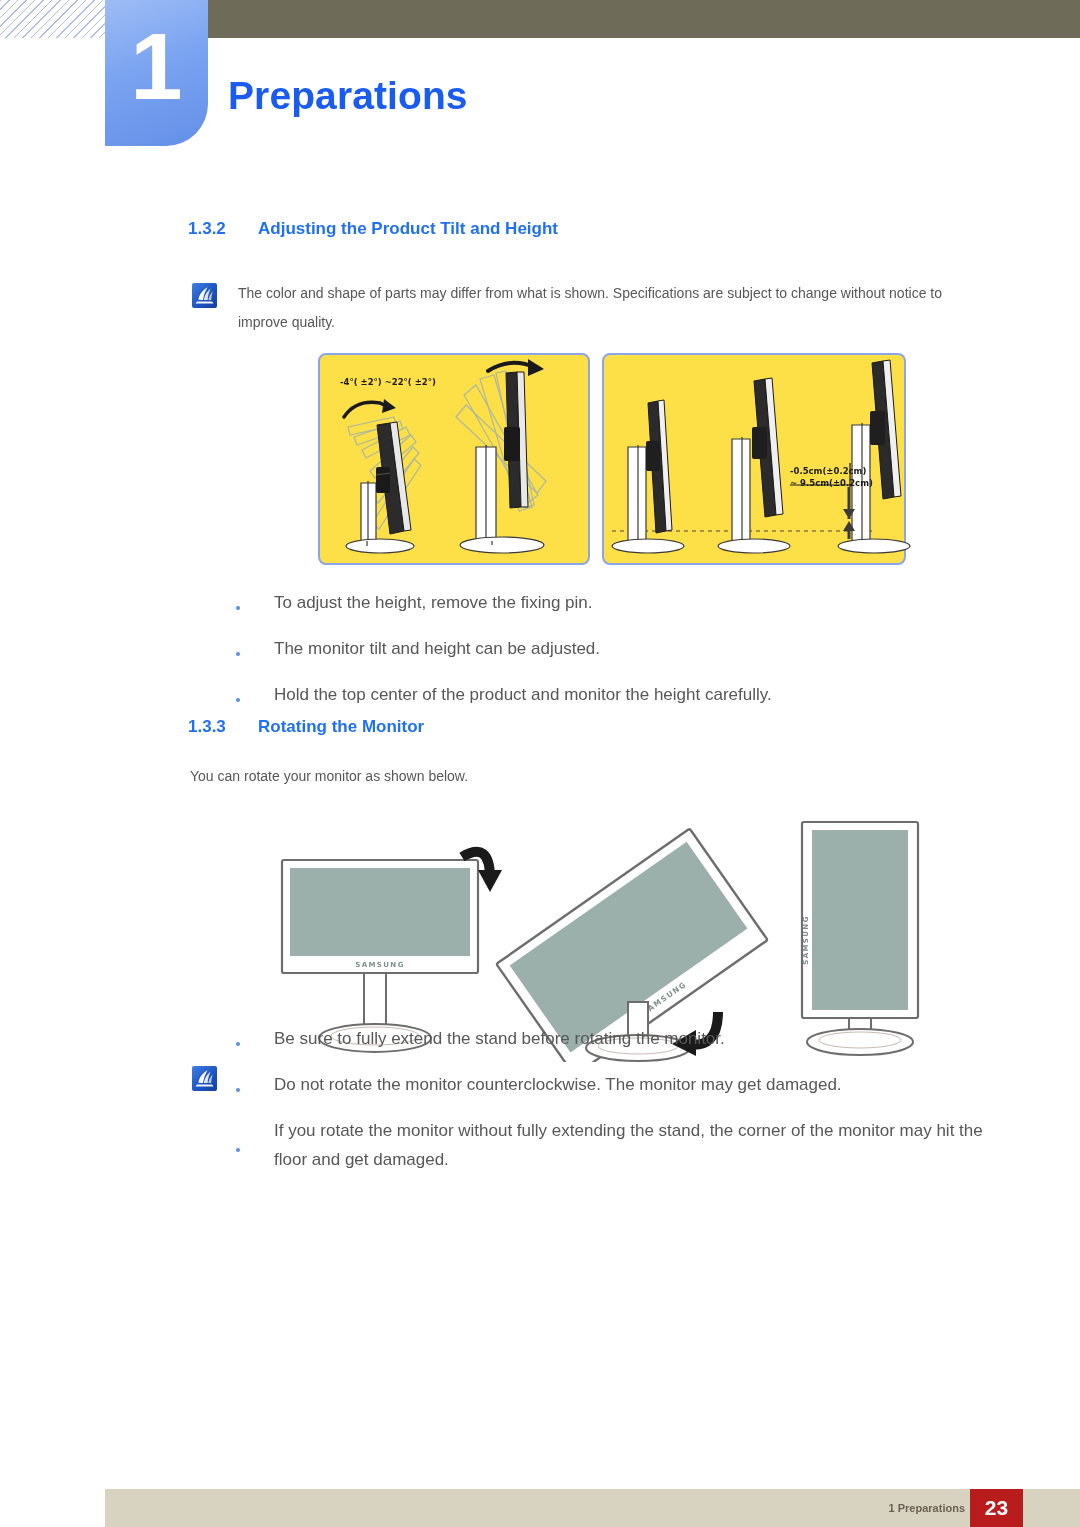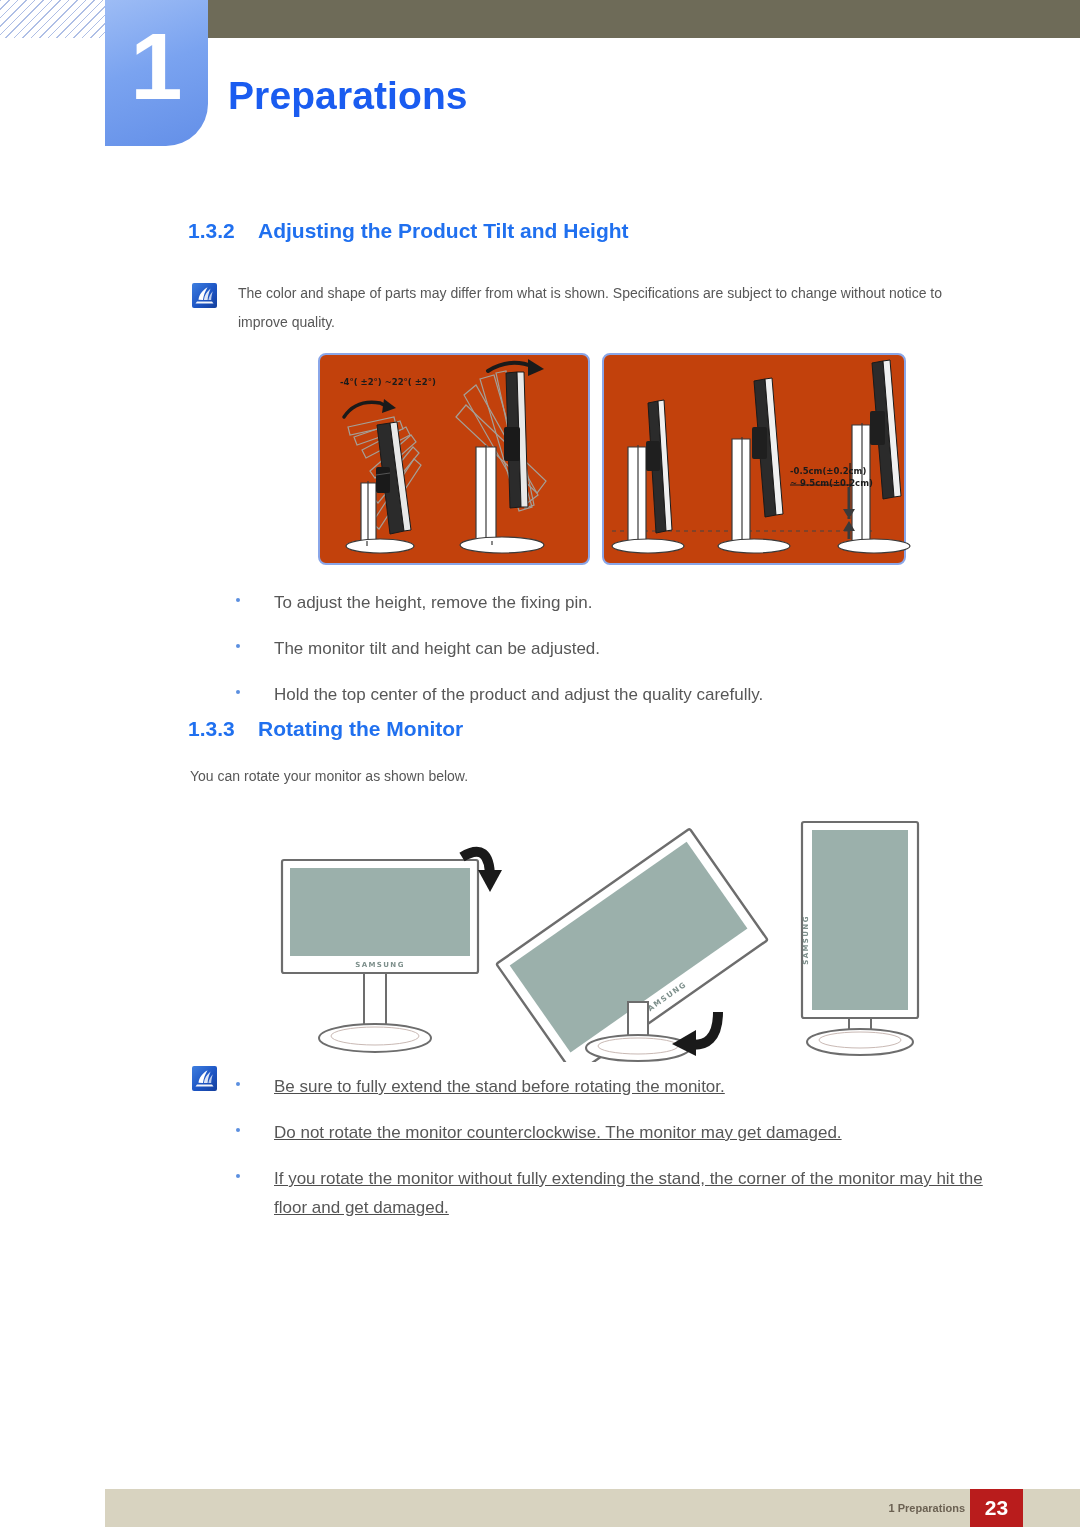--- a/index.html
+++ b/index.html
@@ -44,21 +44,21 @@
     position: absolute; left: 228px; top: 38px;
     font-size: 39px; font-weight: bold; color: #1a5cf0;
     letter-spacing: .1px;
     white-space: nowrap;
     margin-top: 36px;
   }
 
   
   .h2 {
     position: absolute;
-    font-size: 21px; font-weight: bold; color: #2070ef;
+    font-size: 17px; font-weight: bold; color: #2070ef;
     white-space: nowrap;
   }
   .h2 .num { display: inline-block; width: 70px; }
 
   .para {
     position: absolute;
     font-size: 14px; line-height: 29px; color: #575757;
   }
 
   
@@ -69,40 +69,41 @@
     border-radius: 2px;
     overflow: hidden;
   }
   .note-icon svg { display: block; }
 
   .bullets { position: absolute; }
   .bullet-row {
     position: relative;
     display: flex;
     margin-bottom: 17px;
+    align-items: center;
   }
   .bullet-dot {
     flex: 0 0 auto;
     width: 42px;
     padding-top: 10px;
   }
   .bullet-dot i {
     display: block; width: 4px; height: 4px; border-radius: 50%;
     background: #5b8fe0; margin-left: 4px;
   }
   .bullet-text {
     font-size: 17px; line-height: 29px; color: #575757;
   }
 
   
   .panel {
     position: absolute;
     border: 2px solid #8aa6e8;
     border-radius: 8px;
-    background: #c2410c;
+    background: #fde047;
     box-sizing: border-box;
   }
   .panel svg, .figure svg { display: block; }
   .figure { position: absolute; }
 
   .dim-label {
     position: absolute;
     font-size: 8.5px; font-weight: bold; color: #1b1b1b;
     white-space: nowrap;
     font-family: "DejaVu Sans", sans-serif;
@@ -274,21 +275,21 @@
   <div class="bullet-row">
     <span class="bullet-dot">
         <i></i>
       </span>
     <span class="bullet-text">The monitor tilt and height can be adjusted.</span>
   </div>
   <div class="bullet-row">
     <span class="bullet-dot">
         <i></i>
       </span>
-    <span class="bullet-text">Hold the top center of the product and adjust the quality carefully.</span>
+    <span class="bullet-text">Hold the top center of the product and monitor the height carefully.</span>
   </div>
 </div>
 
 <div class="h2" style="left:188px; top:717px;">
   <span class="num">1.3.3</span><span>Rotating the Monitor</span>
 </div>
 <div class="para" style="left:190px; top:762px; width:760px;">You can rotate your monitor as shown below.</div>
 
 <div class="figure" style="left:272px; top:812px;">
   <svg width="660" height="250" viewBox="0 0 660 250">
@@ -334,21 +335,21 @@
 </div>
 
 <div class="note-icon" style="left:192px; top:1066px;">
   <svg width="25" height="25" viewBox="0 0 25 25">
     <path d="M5 18.5 L20 18.5 L21.5 20.5 L3.5 20.5 Z" fill="#ffffff" opacity=".95"></path>
     <path d="M6.5 16.8 C7 12 10 7.5 15.5 4.2 C13 8.5 11.5 12.5 11 17 Z" fill="#ffffff"></path>
     <path d="M11.8 17 C12.6 12.4 14.8 8.6 18.6 5.6 C17 9.4 15.8 13.2 15.6 17 Z" fill="#ffffff" opacity=".85"></path>
     <path d="M16.4 16.9 C17 13.6 18.4 10.6 20.8 8.2 C19.9 11.4 19.2 14.2 19.2 16.9 Z" fill="#ffffff" opacity=".7"></path>
   </svg>
 </div>
-<div class="bullets" style="left:232px; top:1072px; width:762px;text-decoration:underline;">
+<div class="bullets" style="left:232px; top:1024px; width:762px;">
   <div class="bullet-row">
     <span class="bullet-dot">
         <i></i>
       </span>
     <span class="bullet-text">Be sure to fully extend the stand before rotating the monitor.</span>
   </div>
   <div class="bullet-row">
     <span class="bullet-dot">
         <i></i>
       </span>

